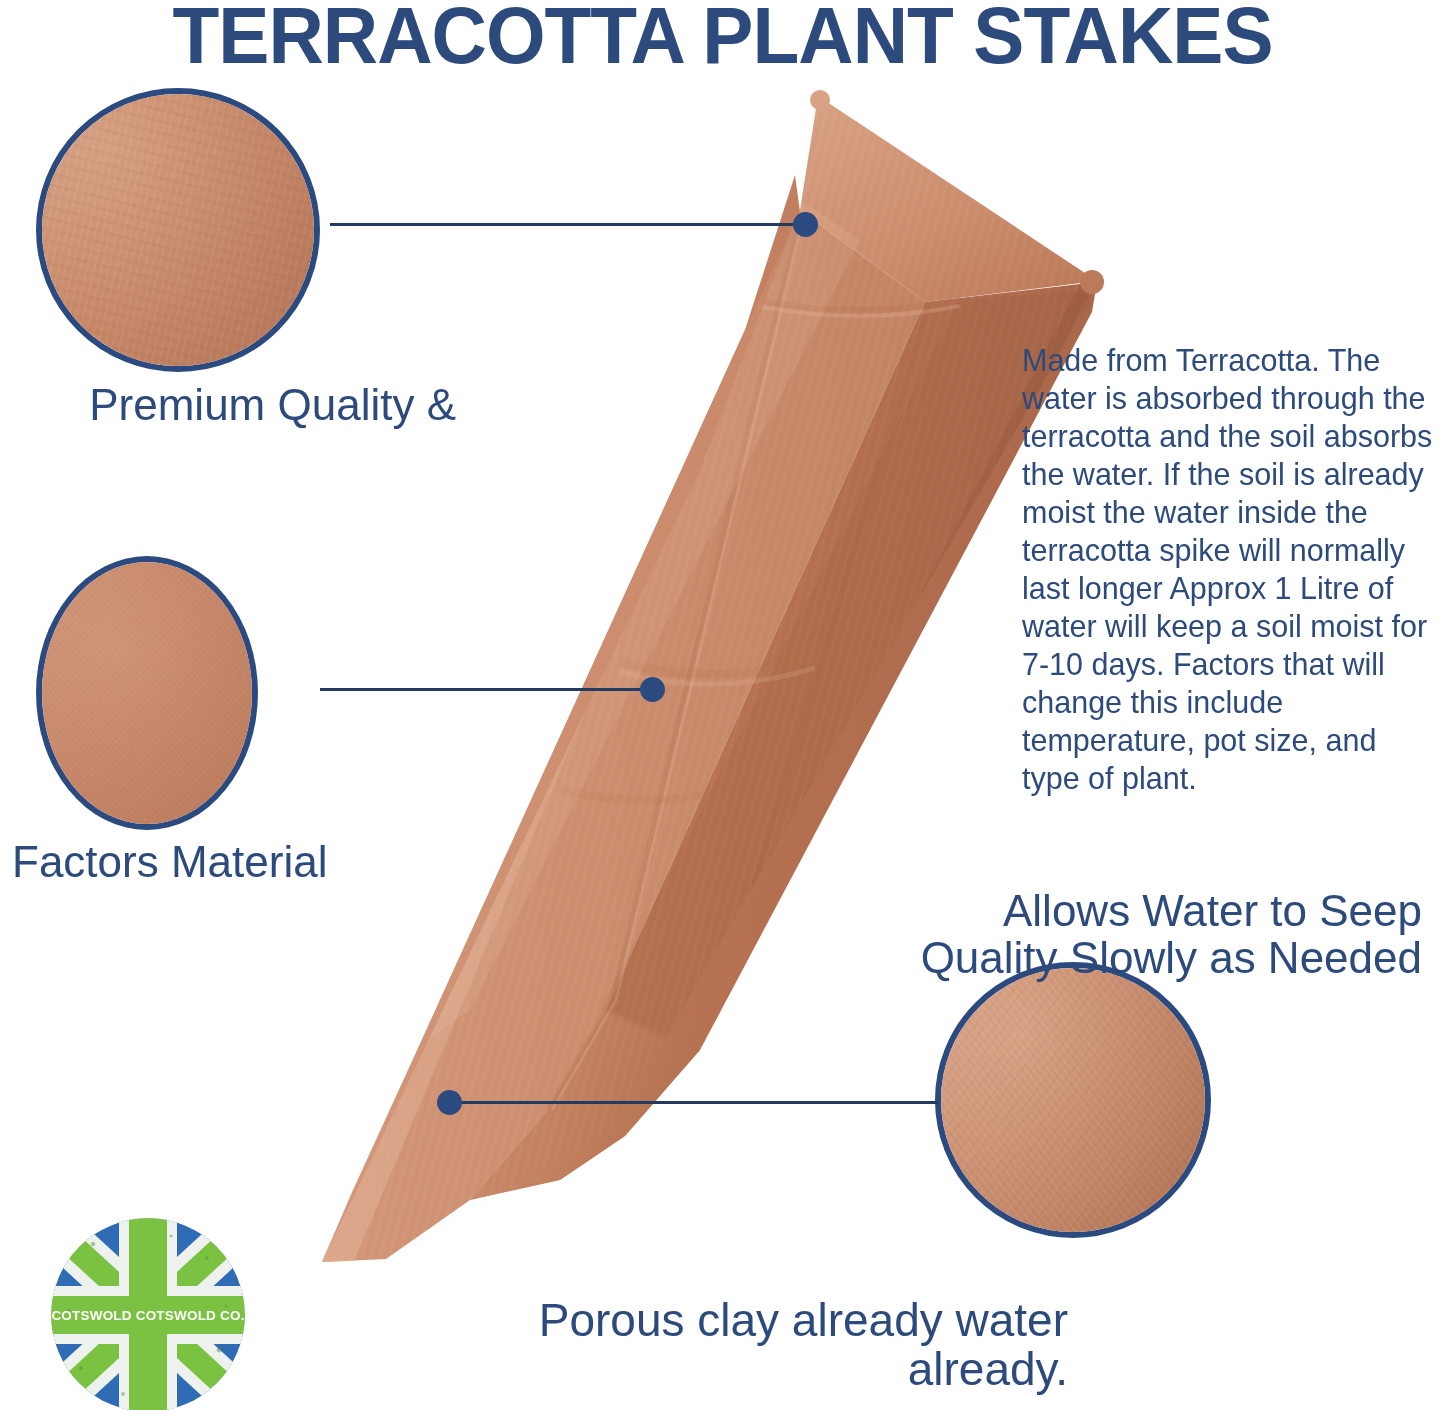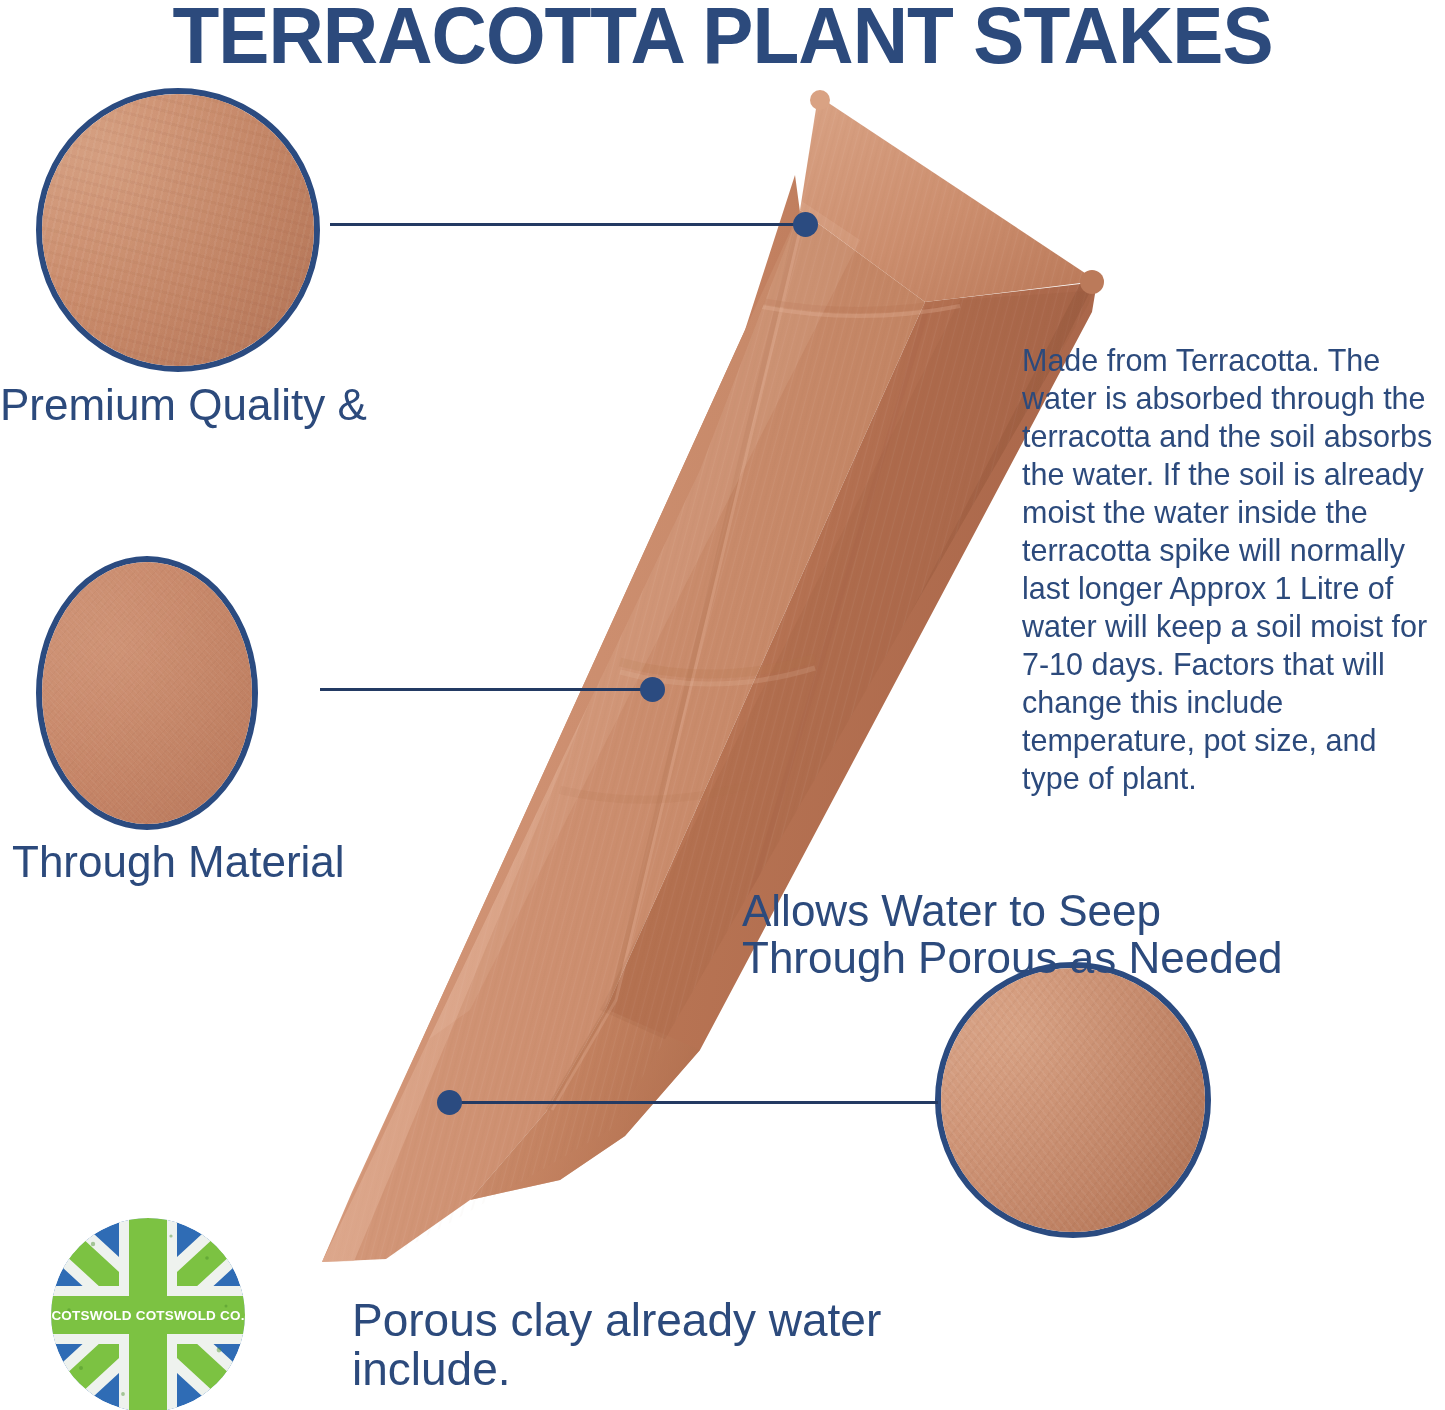--- a/index.html
+++ b/index.html
@@ -36,21 +36,21 @@
     line-height: 1.0;
   }
 
   
   .label {
     position: absolute;
     color: #2c4a7c;
     font-family: "Liberation Sans", sans-serif;
     font-weight: 400;
     line-height: 1.08;
-    text-align: left;
+    text-align: right;
   }
   .label-premium {
     left: 0px;
     top: 381px;
     width: 456px;
     font-size: 44px;
   }
   .label-porous-material {
     left: 0px;
     top: 838px;
@@ -349,31 +349,31 @@
   <div class="conn-dot  dot-mid"></div>
 
   <div class="conn-line line-bot"></div>
   <div class="conn-dot  dot-bot"></div>
 
   <div class="label label-premium">
     <span>Premium Quality &amp;</span><br>
   </div>
 
   <div class="label label-porous-material">
-    <span>Through Material</span>
+    <span>Factors Material</span>
   </div>
 
   <div class="label label-seep">
     <span>Allows Water to Seep</span><br>
-    <span>Through Porous as Needed</span>
+    <span>Quality Slowly as Needed</span>
   </div>
 
   <div class="label label-absorbs">
     <span>Porous clay already water</span><br>
-    <span>include.</span>
+    <span>already.</span>
   </div>
 
   <div class="paragraph">Made from Terracotta. The water is absorbed through the terracotta and the soil absorbs the water. If the soil is already moist the water inside the terracotta spike will normally last longer Approx 1 Litre of water will keep a soil moist for 7-10 days. Factors that will change this include temperature, pot size, and type of plant.</div>
 
   <div class="logo-badge">
     <svg width="194" height="194" viewBox="0 0 194 194">
       <defs>
         <clipPath id="logoClip">
             <circle cx="97" cy="97" r="97"></circle>
           </clipPath>

